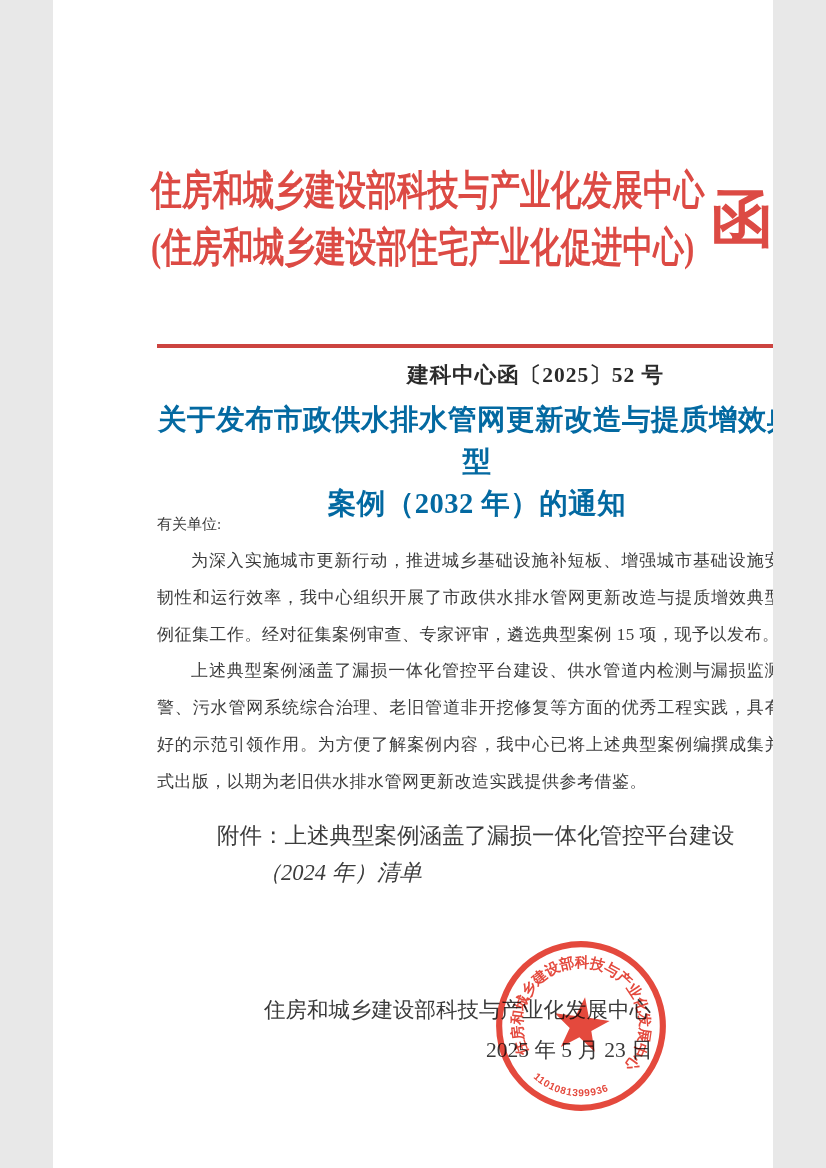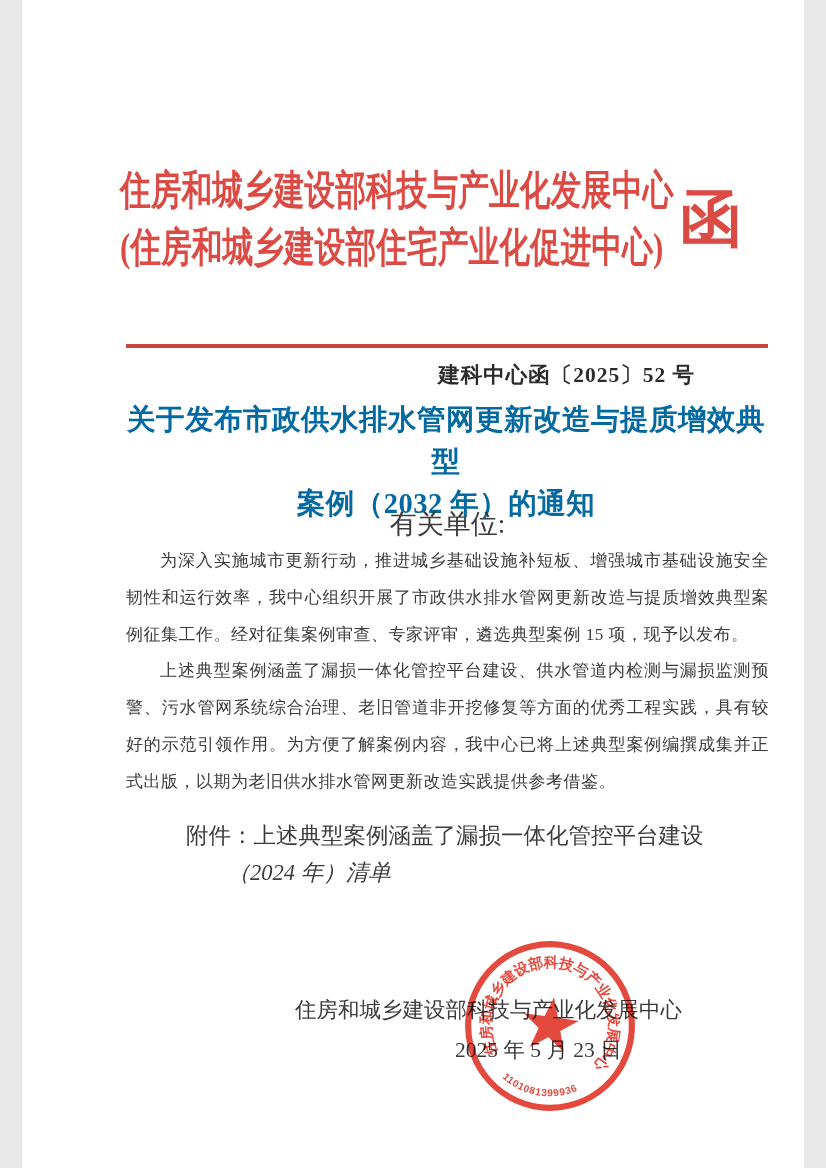--- a/index.html
+++ b/index.html
@@ -1,17 +1,17 @@
 <!DOCTYPE html>
 <html lang="zh"><head>
 <meta charset="utf-8">
 <style>
   html,body { margin:0; padding:0; background:#e8e8e8; }
   .page {
-    position:relative; width:782px; height:1168px;
+    position:relative; width:720px; height:1168px;
     background:#ffffff; overflow:hidden;
     font-family:"Liberation Serif", serif;
     color:#3c3c3c;
     margin:0 auto;
   }
 
   
   .org-lines { position:absolute; left:98px; top:162px; }
   .org-line {
     font-weight:bold; font-size:41px; line-height:57px; white-space:nowrap;
@@ -32,21 +32,21 @@
 
   
   .title {
     position:absolute; left:92px; top:399px; width:664px;
     text-align:center; font-weight:bold; color:#0369a1;
     font-size:28.5px; line-height:42px; letter-spacing:0.5px;
   }
 
   
   .body-block { position:absolute; left:104px; top:506px; width:643px; }
-  .salutation { font-size:27px; line-height:37px;text-align:center; }
+  .salutation { font-size:15px; line-height:37px; }
   .para {
     margin:0; font-size:17px; line-height:36.8px;
     text-indent:2em; text-align:justify; text-justify:inter-ideograph;
     letter-spacing:0.5px;
   }
 
   .attachment { display:flex; margin-top:16px; margin-left:60px; font-size:22.5px; line-height:37px; }
   .attachment-label { white-space:nowrap; flex:none; }
   .attachment-line2 { margin-left:-26px; }
 

